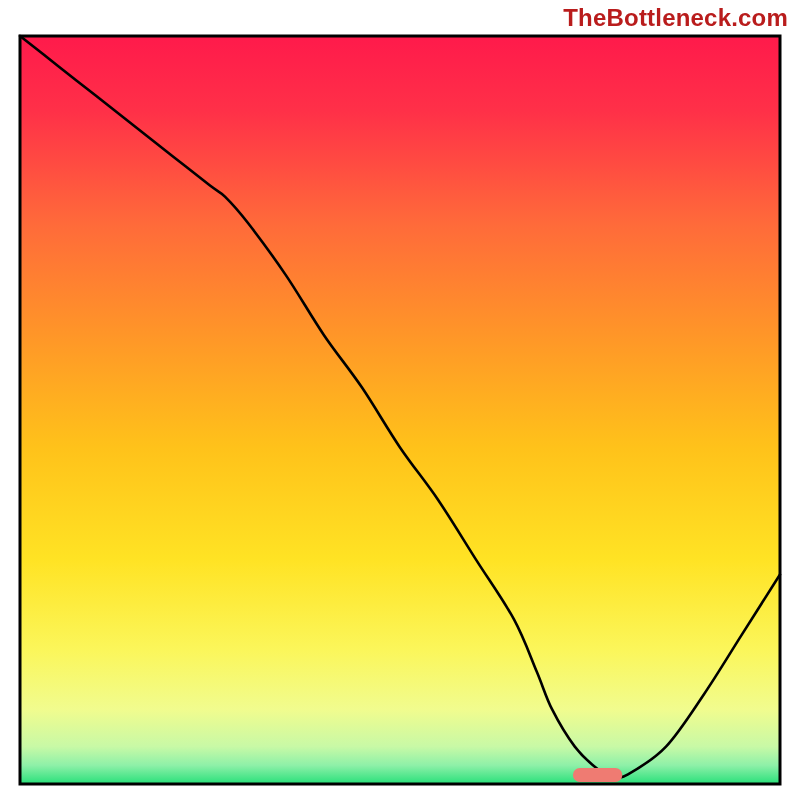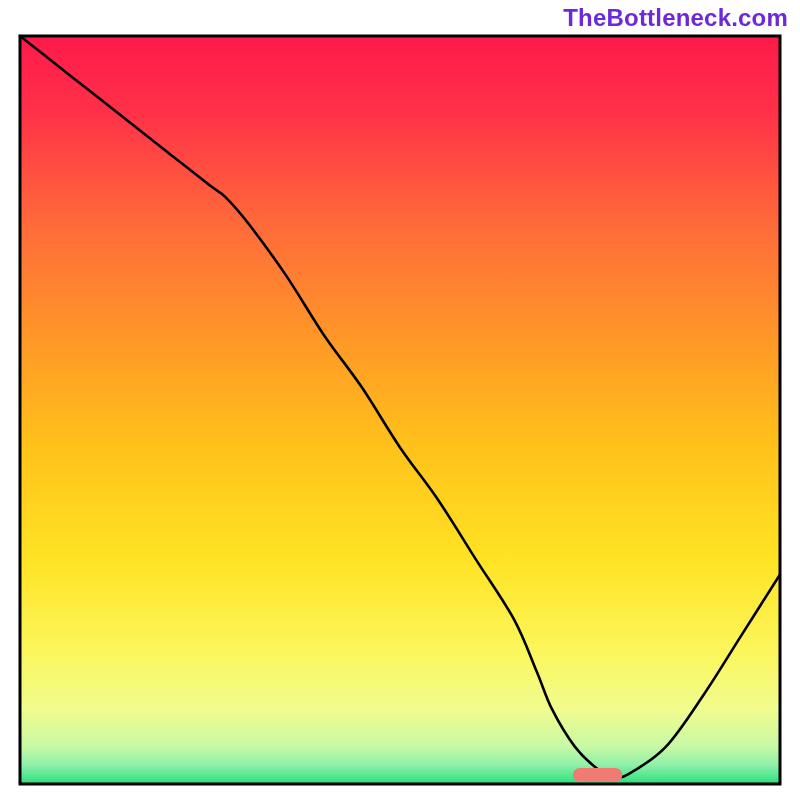--- a/index.html
+++ b/index.html
@@ -15,21 +15,21 @@
     position: relative;
     width: 800px;
     height: 800px;
   }
   .watermark {
     position: absolute;
     top: 4px;
     right: 12px;
     font-size: 24px;
     font-weight: 600;
-    color: #6d28d9;
+    color: #b91c1c;
     letter-spacing: 0.2px;
   }
   svg.chart {
     position: absolute;
     left: 0;
     top: 0;
   }
 </style>
 </head>
 <body>

